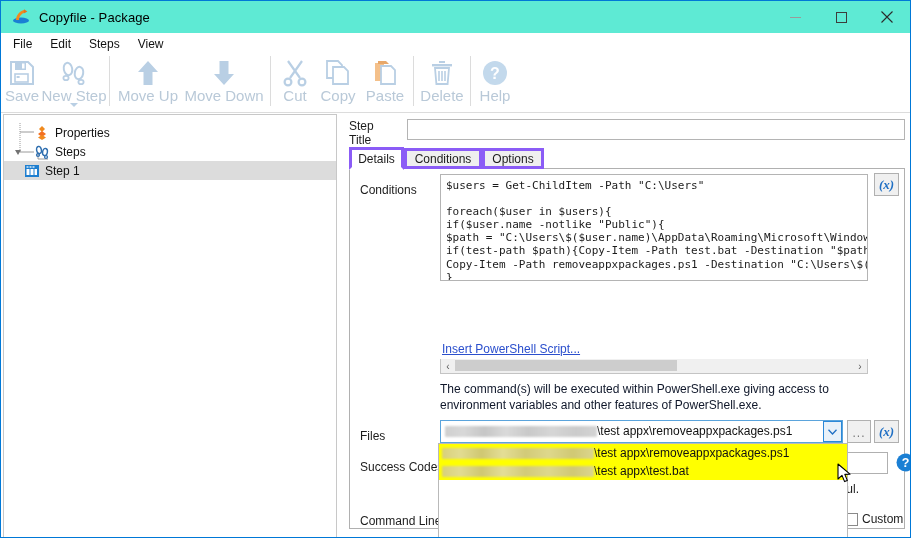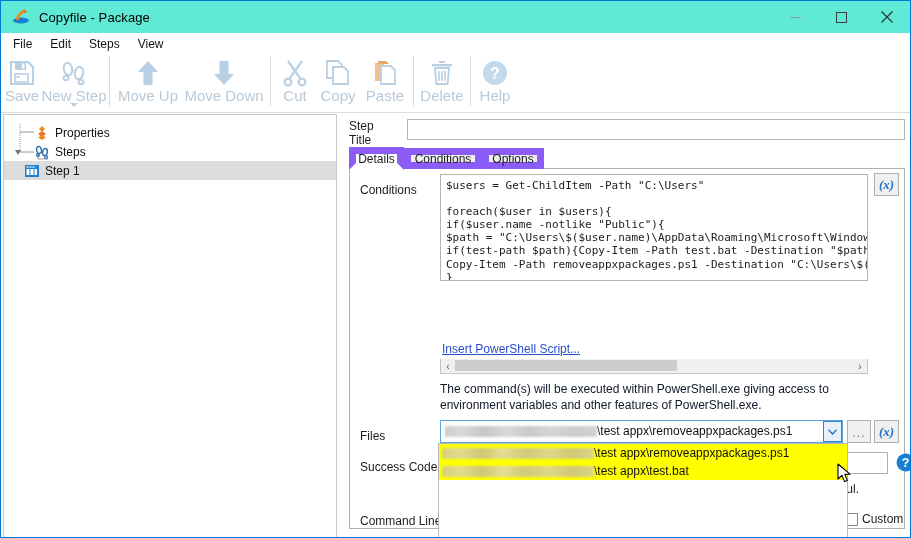--- a/index.html
+++ b/index.html
@@ -98,21 +98,21 @@
     border:1px solid #b4b4b4;background:#fff;box-sizing:border-box;
     font-family:"Liberation Sans", sans-serif;font-size:12px;padding:0 3px;color:#111;outline:none;
   }
 
   
   .tabstrip{
     position:absolute;left:8px;top:33px;width:556px;height:22px;
   }
   .tab{
     position:absolute;top:1px;height:21px;
-    border:7px solid #8b5cf6;box-sizing:border-box;
+    border:3px solid #8b5cf6;box-sizing:border-box;
     background:#efefef;
     display:flex;align-items:center;justify-content:center;
     font-size:12px;color:#1c1c1c;
   }
   .tab.active{background:#ffffff;border-bottom-color:#ffffff;top:0;height:23px;z-index:3;}
   .tab-underline{
     position:absolute;left:0;top:21px;width:556px;height:1px;background:#b0b0b0;
   }
   .tabbody{
     position:absolute;left:8px;top:55px;width:556px;height:360px;

